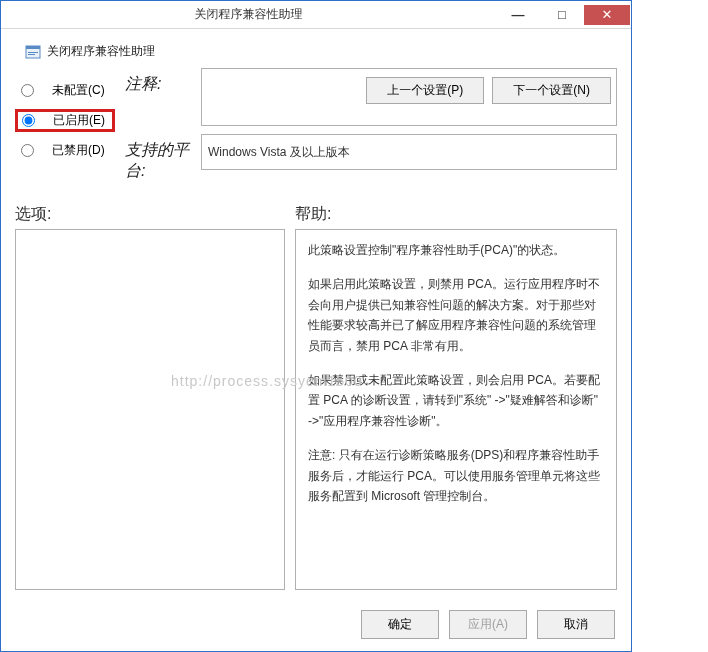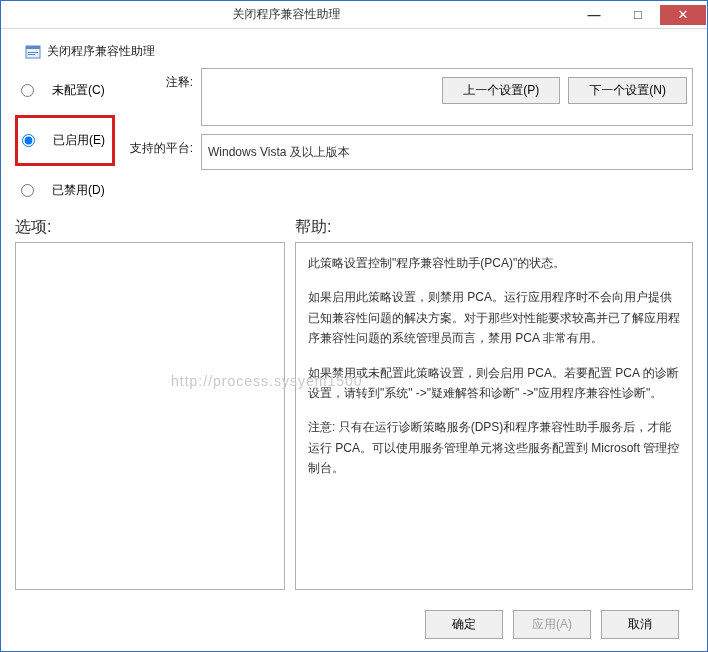--- a/index.html
+++ b/index.html
@@ -1,50 +1,50 @@
 <!DOCTYPE html>
 <html><head>
 <meta charset="utf-8">
 <style>
 * { box-sizing: border-box; margin: 0; padding: 0; }
 body { font-family: "Microsoft YaHei", "Segoe UI", sans-serif; font-size: 12px; background: #fff; }
-.window { width: 708px; height: 652px; border: 1px solid #2e6fc7; background: #fff; display: flex; flex-direction: column; }
+.window { width: 632px; height: 652px; border: 1px solid #2e6fc7; background: #fff; display: flex; flex-direction: column; }
 .titlebar { height: 28px; background: #fff; display: flex; align-items: center; border-bottom: 1px solid #d8d8d8; }
 .titlebar-title { flex: 1; text-align: center; font-size: 12px; color: #333; }
 .titlebar-btn { width: 44px; height: 20px; display: flex; align-items: center; justify-content: center; font-size: 13px; color: #333; cursor: default; }
 .titlebar-btn.min { font-weight: bold; }
 .titlebar-btn.close { background: #c75050; color: #fff; width: 46px; height: 20px; margin-right: 1px; }
 .heading { display: flex; align-items: center; padding: 8px 10px; gap: 6px; }
 .heading-icon { width: 16px; height: 16px; }
 .heading-text { font-size: 12px; color: #222; }
 .nav-btns { position: absolute; right: 20px; top: 48px; display: flex; gap: 8px; }
 .btn { border: 1px solid #a8a8a8; background: #f0f0f0; padding: 4px 20px; font-size: 12px; font-family: inherit; cursor: default; }
 .btn:disabled { color: #a0a0a0; }
 .content { position: relative; padding: 6px 14px 10px 14px; flex: 1; display: flex; flex-direction: column; }
 .upper { display: flex; gap: 10px; }
 .radios { width: 100px; padding-top: 10px; }
 .radio-row { display: flex; align-items: center; gap: 18px; padding: 4px 2px; font-size: 12px; }
-.radio-row.highlighted { border: 3px solid #d41f1f; padding: 14px 0; margin: 12px 0; }
+.radio-row.highlighted { border: 3px solid #d41f1f; padding: 0 0; margin: 6px 0; }
 .radio-row input { margin: 0 0 0 4px; }
 .fields { flex: 1; }
 .field-row { display: flex; align-items: flex-start; gap: 8px; margin-bottom: 8px; }
-.field-label { width: 68px; text-align: right; font-size: 12px; padding-top: 6px; color: #222; }
+.field-label { width: 68px; text-align: left; font-size: 16px; padding-top: 6px; color: #222; font-style: italic; }
 .field-box { flex: 1; border: 1px solid #b0b0b0; background: #fff; padding: 4px 6px; font-size: 12px; color: #333; min-height: 22px; }
 .comment-box { height: 58px; }
 .platform-box { height: 36px; display: flex; align-items: center; }
 .section-labels { display: flex; margin-top: 14px; margin-bottom: 4px; }
 .section-labels .lbl { font-size: 16px; color: #333; }
 .section-labels .lbl.options { width: 280px; }
 .panels { display: flex; gap: 10px; flex: 1; min-height: 0; }
 .panel { border: 1px solid #b0b0b0; background: #fff; overflow: auto; }
 .panel.options-panel { width: 270px; }
 .panel.help-panel { flex: 1; padding: 10px 12px; font-size: 12px; line-height: 1.7; color: #333; }
 .help-panel p { margin-bottom: 14px; }
 .watermark { position: absolute; left: 170px; top: 344px; color: #c8c8c8; font-size: 14px; pointer-events: none; letter-spacing: 1px; }
-.footer { display: flex; justify-content: flex-end; gap: 10px; padding: 10px 28px 12px; }
+.footer { display: flex; justify-content: flex-end; gap: 10px; padding: 10px 16px 12px; }
 .footer .btn { min-width: 78px; padding: 5px 10px; }
 </style>
 </head>
 <body>
 
 <div class="window">
   <div class="titlebar">
     <div class="titlebar-title">关闭程序兼容性助理</div>
     <div class="titlebar-btn min">—</div>
     <div class="titlebar-btn">□</div>

